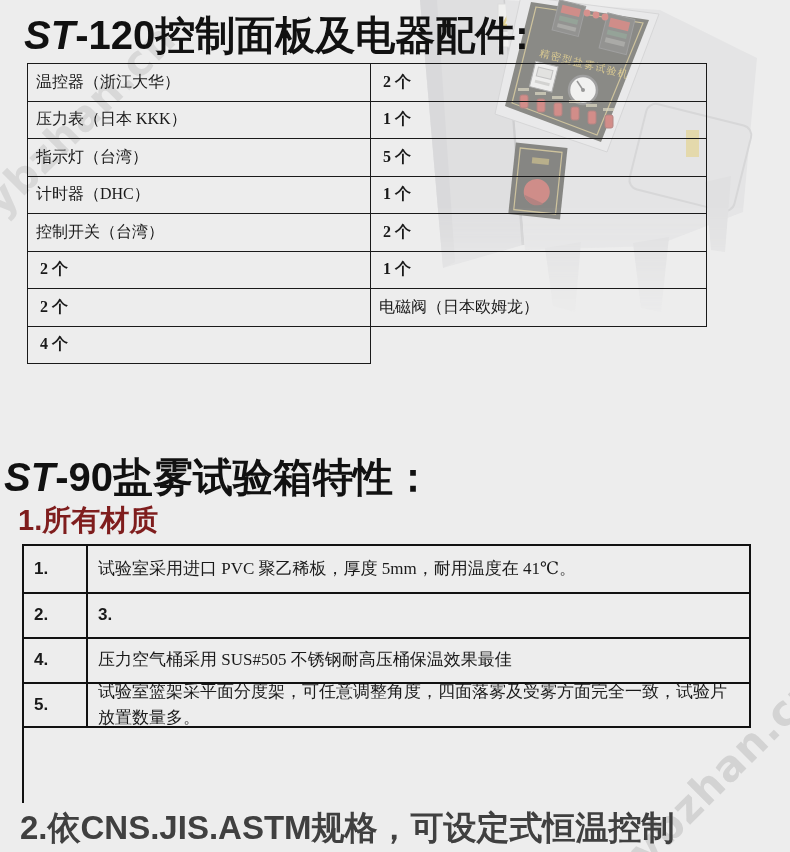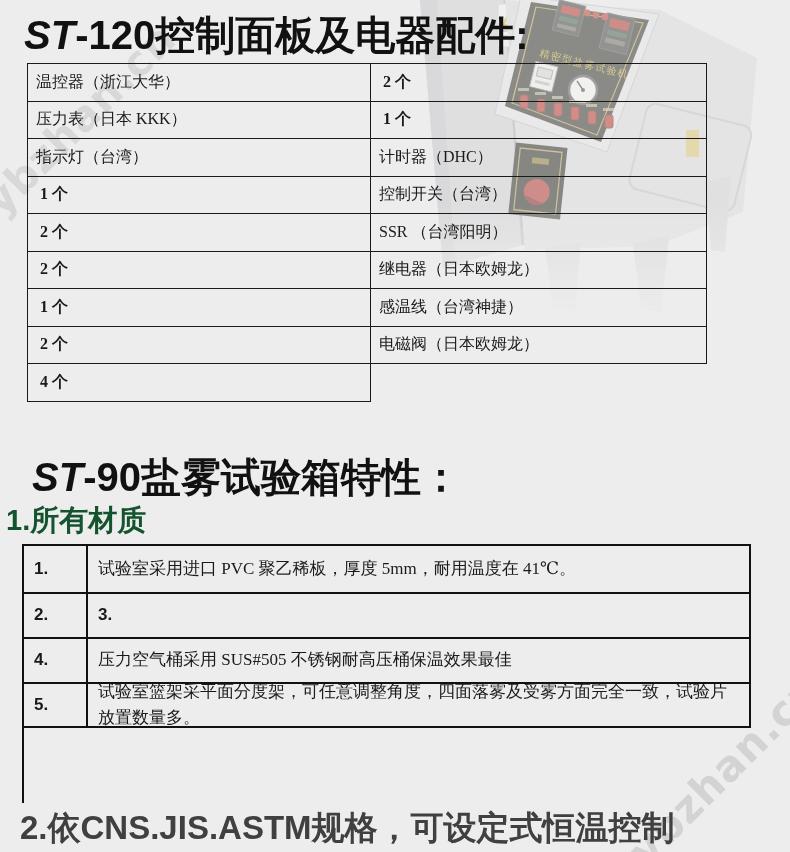--- a/index.html
+++ b/index.html
@@ -32,22 +32,22 @@
     position:absolute; left:405px; top:0; width:385px; height:335px;
     z-index:0; opacity:.5;
     -webkit-mask-image:linear-gradient(to bottom,#000 62%,transparent 97%);
     mask-image:linear-gradient(to bottom,#000 62%,transparent 97%);
   }
 
   
   .h-title { position:absolute; z-index:2; font-weight:900; color:#111; white-space:nowrap; }
   .brand { font-style:italic; }
   #title1 { left:24px; top:8px;  font-size:40px;text-align:center; }
-  #title2 { left:32px; top:450px; font-size:40px; }
-  #subhead { position:absolute; z-index:2; left:6px; top:501px; font-size:29px; font-weight:800; color:#14532d; }
+  #title2 { left:4px; top:450px; font-size:40px; }
+  #subhead { position:absolute; z-index:2; left:18px; top:501px; font-size:29px; font-weight:800; color:#7f1d1d; }
   #foothead { position:absolute; z-index:2; left:20px; top:806px; font-size:33px; font-weight:800; color:#404040; white-space:nowrap; }
 
   
   .t1 {
     position:absolute; z-index:2; left:27px; top:63px; width:680px;
     display:grid; grid-template-columns:343px 1fr; grid-auto-rows:37.5px;
     border-top:1px solid #1a1a1a; border-left:1px solid #1a1a1a;
     font-family:"Liberation Serif","DejaVu Serif",serif;
     font-size:16px;
   }
@@ -181,46 +181,40 @@
     </div>
   <div class="c">
       <span>压力表（日本 KKK）</span>
     </div>
   <div class="c qty">
       <span>1 个</span>
     </div>
   <div class="c">
       <span>指示灯（台湾）</span>
     </div>
+  <div class="c qty">
+      <span>5 个</span>
+    </div>
   <div class="c">
       <span>计时器（DHC）</span>
     </div>
   <div class="c qty">
       <span>1 个</span>
     </div>
   <div class="c">
       <span>控制开关（台湾）</span>
     </div>
   <div class="c qty">
       <span>2 个</span>
     </div>
-  <div class="c">
-      <span>SSR （台湾阳明）</span>
-    </div>
-  <div class="c qty">
-      <span>2 个</span>
-    </div>
-  <div class="c">
-      <span>继电器（日本欧姆龙）</span>
+  <div class="c qty">
+      <span>2 个</span>
     </div>
   <div class="c qty">
       <span>1 个</span>
-    </div>
-  <div class="c">
-      <span>感温线（台湾神捷）</span>
     </div>
   <div class="c qty">
       <span>2 个</span>
     </div>
   <div class="c">
       <span>电磁阀（日本欧姆龙）</span>
     </div>
   <div class="c qty">
       <span>4 个</span>
     </div>

